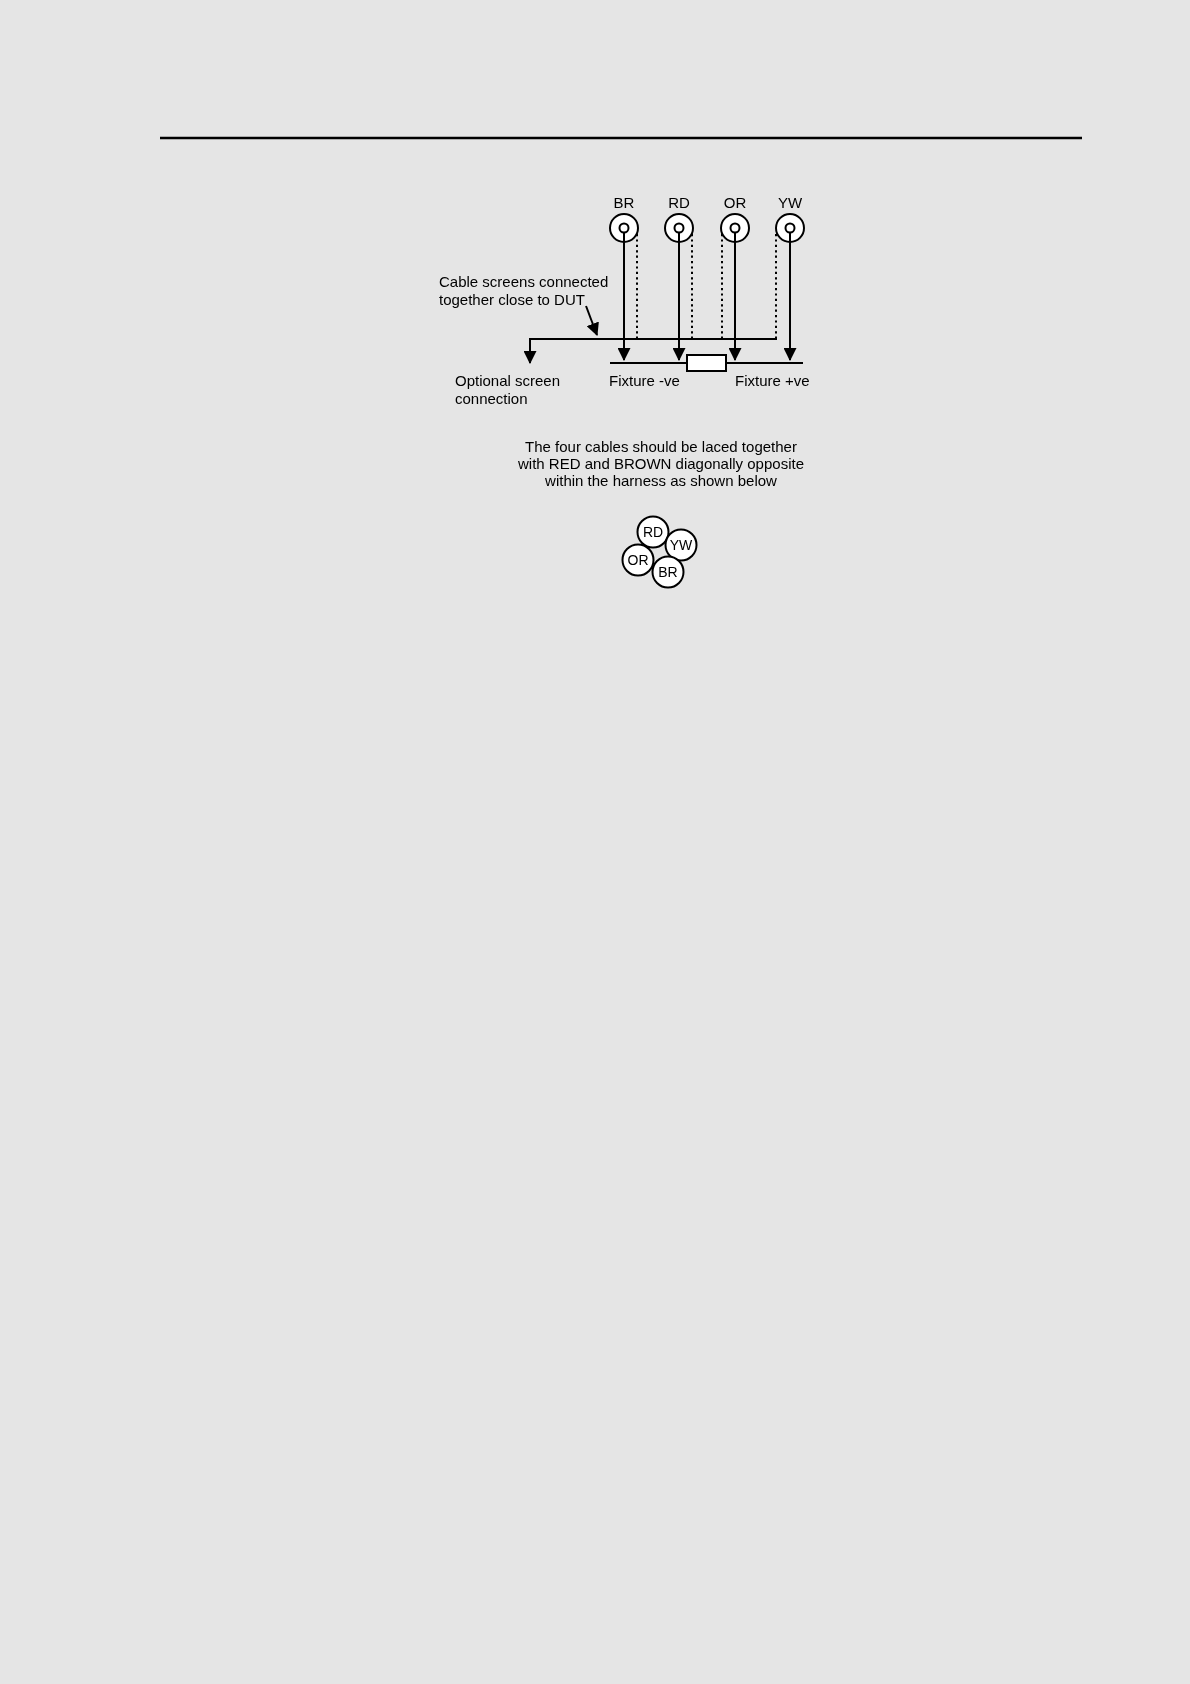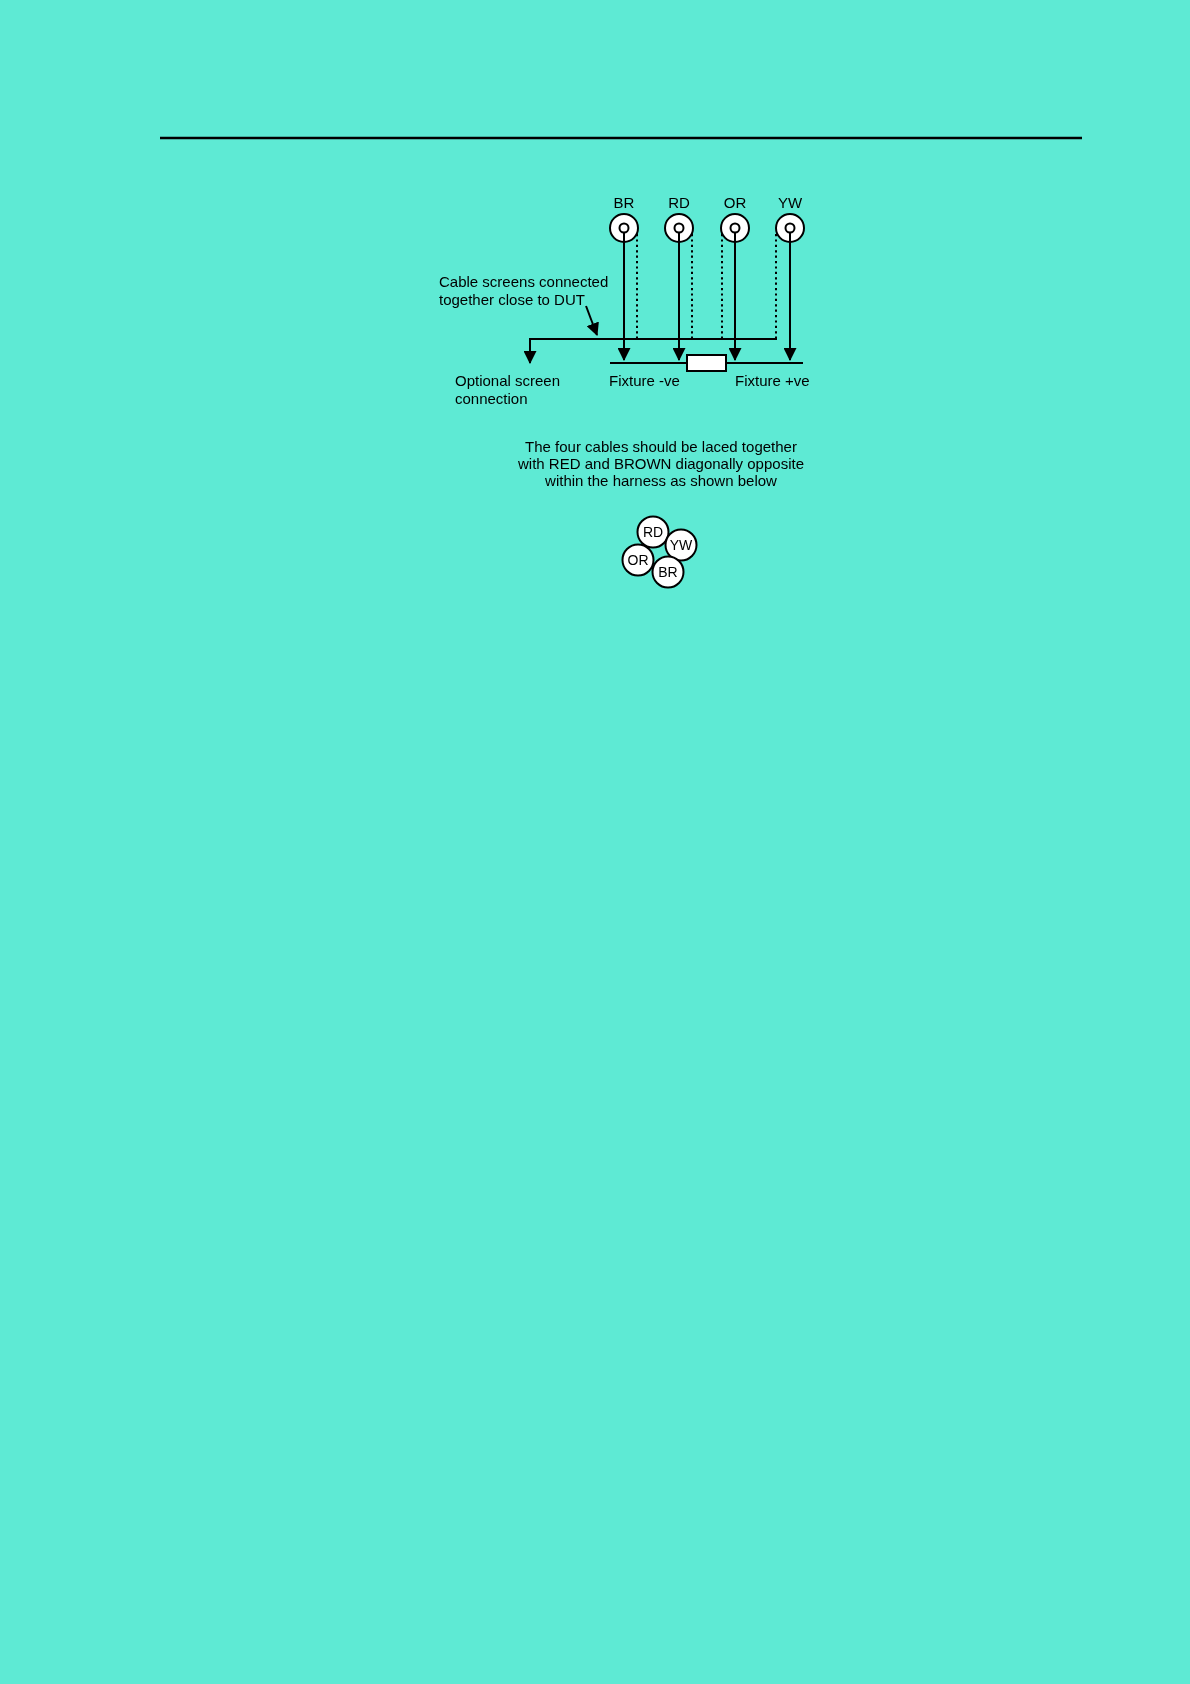--- a/index.html
+++ b/index.html
@@ -4,21 +4,21 @@
 <style>
   html, body {
     margin: 0;
     padding: 0;
     background: #ffffff;
   }
   .page {
     position: relative;
     width: 1190px;
     height: 1684px;
-    background: #5eead4;
+    background: #e5e5e5;
     overflow: hidden;
   }
   .page svg {
     position: absolute;
     left: 0;
     top: 0;
   }
   svg text {
     font-family: "Liberation Sans", sans-serif;
     fill: #000000;

